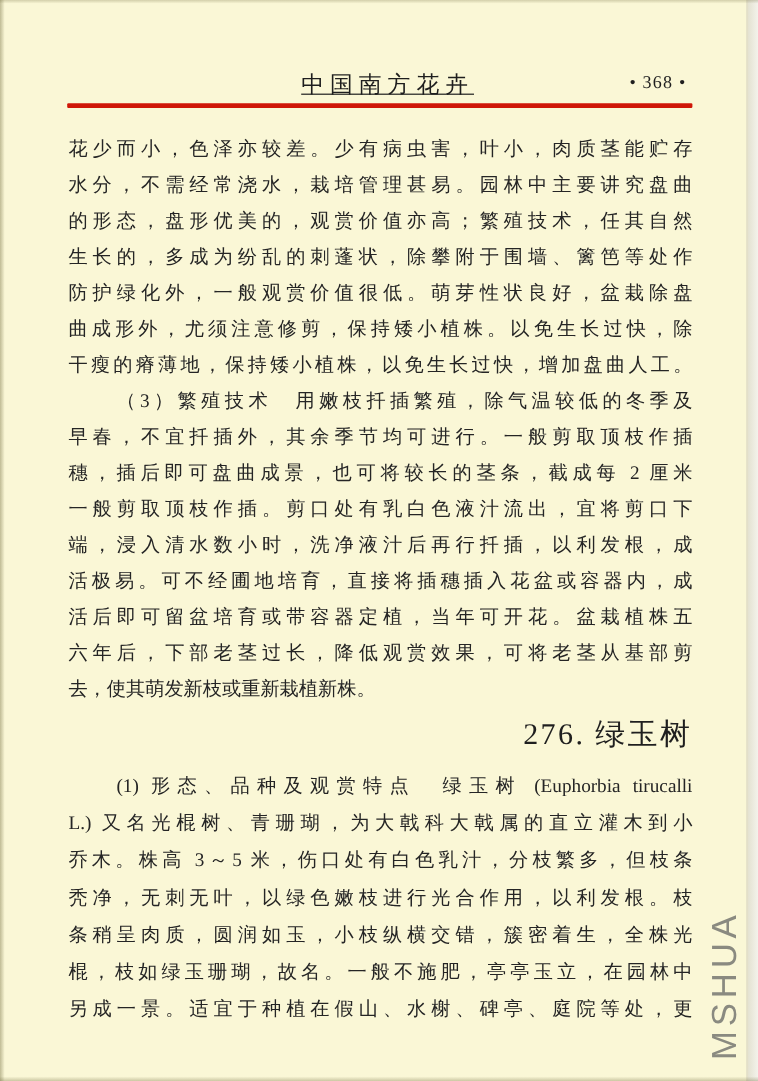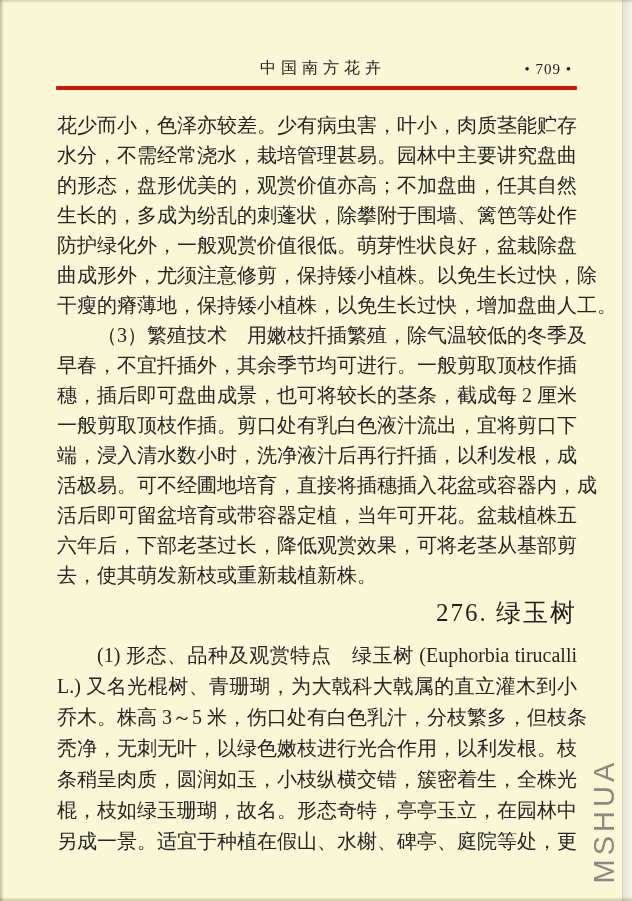--- a/index.html
+++ b/index.html
@@ -29,40 +29,41 @@
     background: linear-gradient(to right, #e3e1d0, #f4f3ec);
     border-left: 1px solid #d9d6c2;
   }
 
   .running-head {
     position: absolute; left: 57px; top: 58px; width: 520px; height: 26px;
   }
   .book-title {
     position: absolute; left: 12px; right: 0; top: 0;
     text-align: center;
-    font-size: 16px; letter-spacing: 5px;
+    font-size: 19px; letter-spacing: 5px;
     color: #1e1e1e;
     font-family: "Liberation Serif", "DejaVu Serif", serif;
+    text-decoration: underline;
   }
   .page-number {
     position: absolute; right: 5px; top: 3px;
     font-size: 15px; letter-spacing: 1px;
     color: #1e1e1e;
     font-family: "Liberation Serif", "DejaVu Serif", serif;
   }
   .header-rule {
     position: absolute; left: 56px; top: 86px; width: 521px; height: 4px;
     background: #cf1708; border-radius: 1px;
   }
 
   .text-col { position: absolute; left: 57px; width: 520px; }
   .body-a { top: 110px; }
   .body-b { top: 640px; }
   .tline {
-    font-size: 20px;
+    font-size: 16px;
     color: #252525;
     white-space: nowrap;
     text-align: justify;
     text-align-last: justify;
     overflow: visible;
   }
   .body-a .tline { height: 30px; line-height: 30px; }
   .body-b .tline { height: 31px; line-height: 31px; }
   .tline.indent { padding-left: 40px; }
   .tline.no-justify { text-align: left; text-align-last: left; }
@@ -102,28 +103,28 @@
 </head>
 <body>
 
 <div class="edge-right"></div>
 <div class="edge-left"></div>
 <div class="edge-top"></div>
 <div class="edge-bottom"></div>
 
 <div class="running-head">
   <div class="book-title">中国南方花卉</div>
-  <div class="page-number">• 709 •</div>
+  <div class="page-number">• 368 •</div>
 </div>
 <div class="header-rule"></div>
 
 <div class="text-col body-a">
   <div class="tline">花少而小，色泽亦较差。少有病虫害，叶小，肉质茎能贮存</div>
   <div class="tline">水分，不需经常浇水，栽培管理甚易。园林中主要讲究盘曲</div>
-  <div class="tline">的形态，盘形优美的，观赏价值亦高；不加盘曲，任其自然</div>
+  <div class="tline">的形态，盘形优美的，观赏价值亦高；繁殖技术，任其自然</div>
   <div class="tline">生长的，多成为纷乱的刺蓬状，除攀附于围墙、篱笆等处作</div>
   <div class="tline">防护绿化外，一般观赏价值很低。萌芽性状良好，盆栽除盘</div>
   <div class="tline">曲成形外，尤须注意修剪，保持矮小植株。以免生长过快，除</div>
   <div class="tline">干瘦的瘠薄地，保持矮小植株，以免生长过快，增加盘曲人工。</div>
   <div class="tline indent">（3）繁殖技术　用嫩枝扦插繁殖，除气温较低的冬季及</div>
   <div class="tline">早春，不宜扦插外，其余季节均可进行。一般剪取顶枝作插</div>
   <div class="tline">穗，插后即可盘曲成景，也可将较长的茎条，截成每 2 厘米</div>
   <div class="tline">一般剪取顶枝作插。剪口处有乳白色液汁流出，宜将剪口下</div>
   <div class="tline">端，浸入清水数小时，洗净液汁后再行扦插，以利发根，成</div>
   <div class="tline">活极易。可不经圃地培育，直接将插穗插入花盆或容器内，成</div>
@@ -133,18 +134,18 @@
 </div>
 
 <div class="section-heading">276. 绿玉树</div>
 
 <div class="text-col body-b">
   <div class="tline indent">(1) 形态、品种及观赏特点　绿玉树 (Euphorbia tirucalli</div>
   <div class="tline">L.) 又名光棍树、青珊瑚，为大戟科大戟属的直立灌木到小</div>
   <div class="tline">乔木。株高 3～5 米，伤口处有白色乳汁，分枝繁多，但枝条</div>
   <div class="tline">秃净，无刺无叶，以绿色嫩枝进行光合作用，以利发根。枝</div>
   <div class="tline">条稍呈肉质，圆润如玉，小枝纵横交错，簇密着生，全株光</div>
-  <div class="tline">棍，枝如绿玉珊瑚，故名。形态奇特，亭亭玉立，在园林中</div>
+  <div class="tline">棍，枝如绿玉珊瑚，故名。一般不施肥，亭亭玉立，在园林中</div>
   <div class="tline">另成一景。适宜于种植在假山、水榭、碑亭、庭院等处，更</div>
 </div>
 
 <div class="watermark">Green Apple Data Center</div>
 <div class="edge-label">MSHUA</div>
 
 </body></html>

